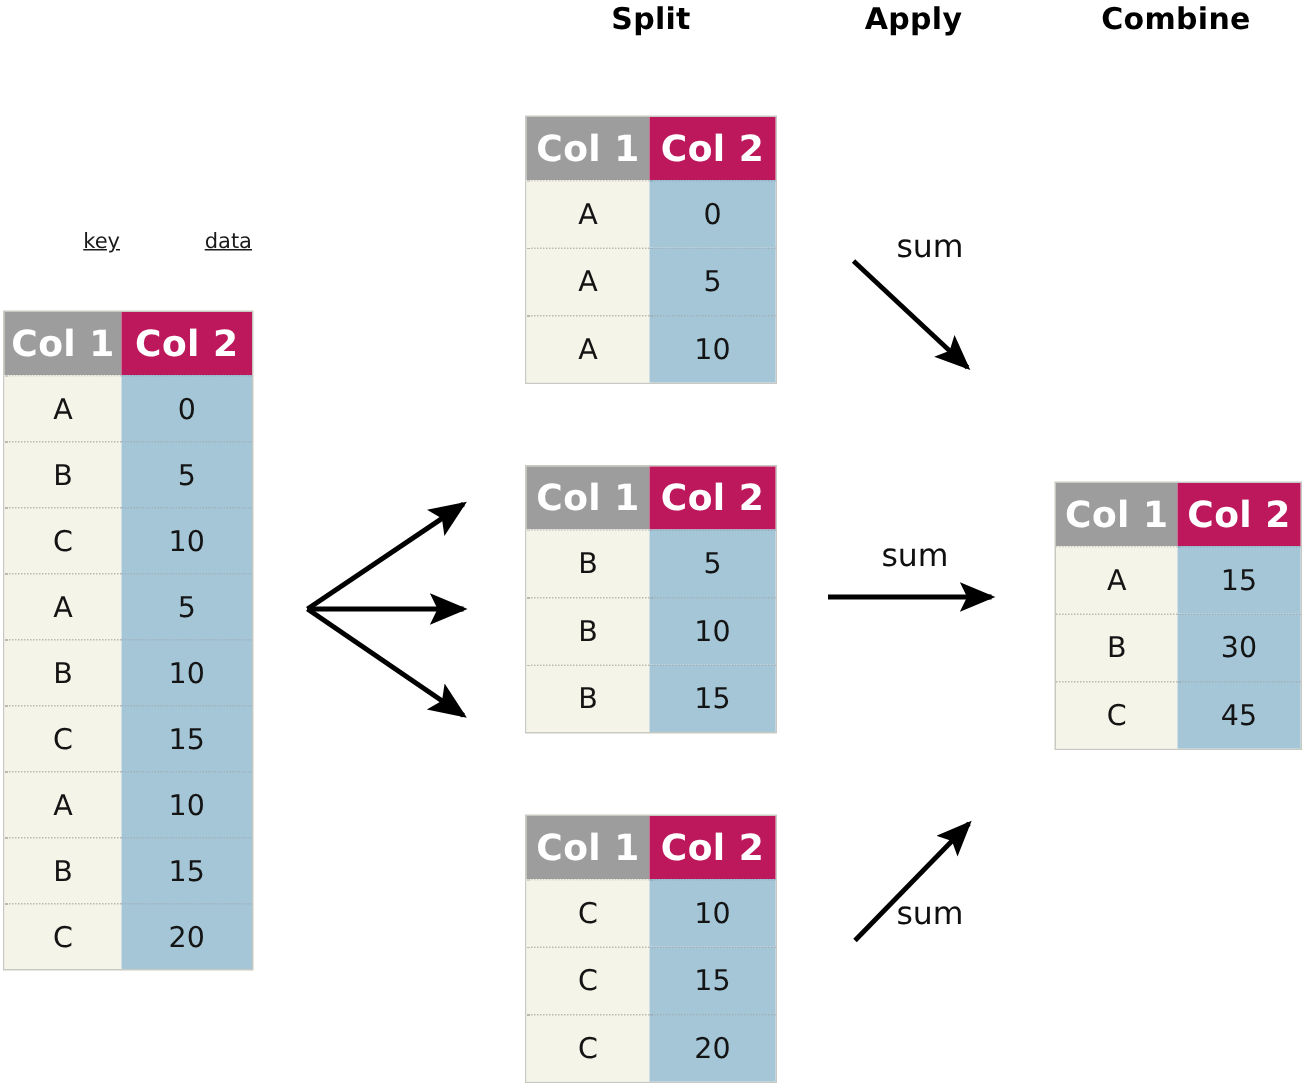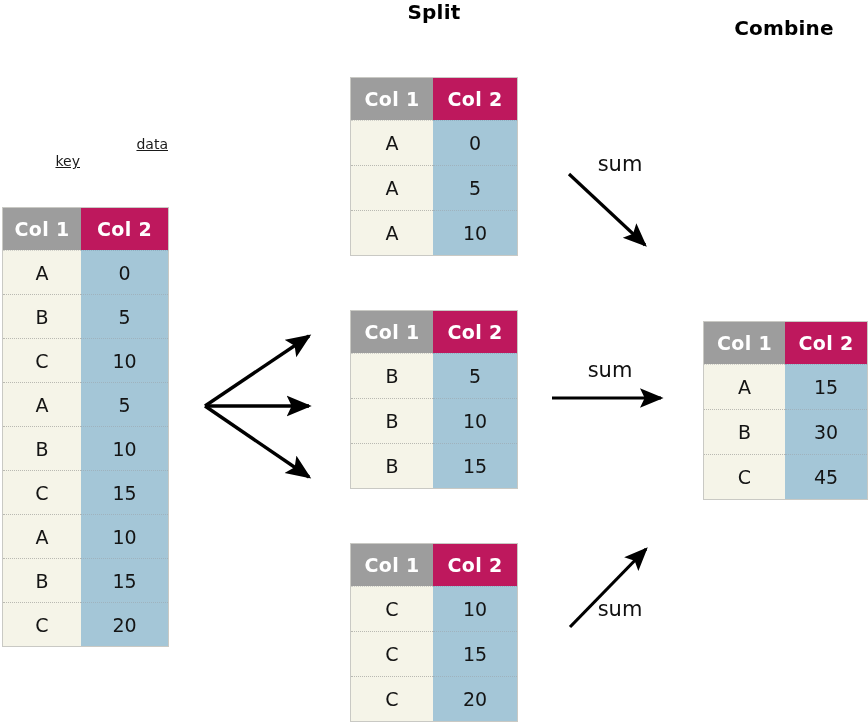--- a/index.html
+++ b/index.html
@@ -21,21 +21,21 @@
     position:absolute;font-size:14px;color:#1a1a1a;text-align:right;
     white-space:nowrap;
     text-decoration:underline;
   }
 
   
   .tbl{position:absolute;box-sizing:border-box;border:1px solid #c9c9c4;}
   .tbl .hdr{display:flex;width:100%;box-sizing:border-box;}
   .tbl .hdr .hcell{
     box-sizing:border-box;display:flex;align-items:center;justify-content:center;
-    color:#ffffff;font-weight:bold;font-size:19px;letter-spacing:.3px;
+    color:#ffffff;font-weight:bold;font-size:24px;letter-spacing:.3px;
   }
   .tbl .hdr .hcell.k{background:#9d9d9d;}
   .tbl .hdr .hcell.v{background:#be185d;}
   .tbl .row{display:flex;width:100%;box-sizing:border-box;}
   .tbl .row .cell{
     box-sizing:border-box;display:flex;align-items:center;justify-content:center;
     font-size:19px;color:#141414;
   }
   .tbl .row .cell.k{background:#f5f4e8;}
   .tbl .row .cell.v{background:#a4c6d7;}
@@ -51,24 +51,25 @@
   .sum-label{
     position:absolute;font-size:21px;color:#101010;white-space:nowrap;text-align:center;
   }
 </style>
 </head>
 <body>
 
 <div class="stage">
 
   <div class="stage-label" style="left:350px;top:0px;width:168px;">Split</div>
-  <div class="stage-label" style="left:700px;top:0px;width:168px;margin-top:16px;">Combine</div>
+  <div class="stage-label" style="left:525px;top:0px;width:168px;">Apply</div>
+  <div class="stage-label" style="left:700px;top:0px;width:168px;">Combine</div>
 
   <div class="col-caption" style="left:2px;top:153px;width:78px;">key</div>
-  <div class="col-caption" style="left:80px;top:136px;width:88px;">data</div>
+  <div class="col-caption" style="left:80px;top:153px;width:88px;">data</div>
 
   <div class="tbl" id="source-table" style="left:2px;top:207px;width:167px;">
     <div class="hdr">
       <div class="hcell k" style="width:78px;height:42px;">Col 1</div>
       <div class="hcell v" style="width:87px;height:42px;">Col 2</div>
     </div>
     <div class="body">
         <div class="row">
           <div class="cell k" style="width: 78px; height: 44px;">A</div>
           <div class="cell v" style="width: 87px; height: 44px;">0</div>

